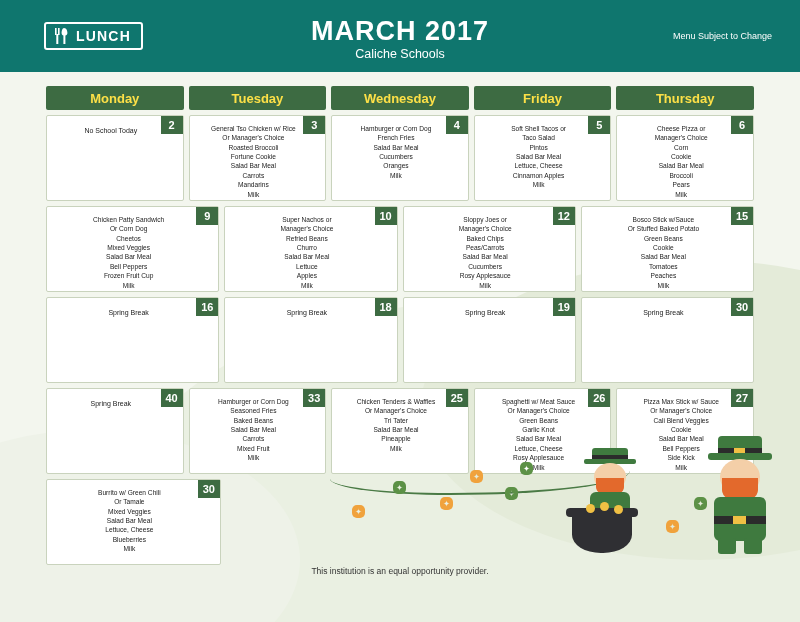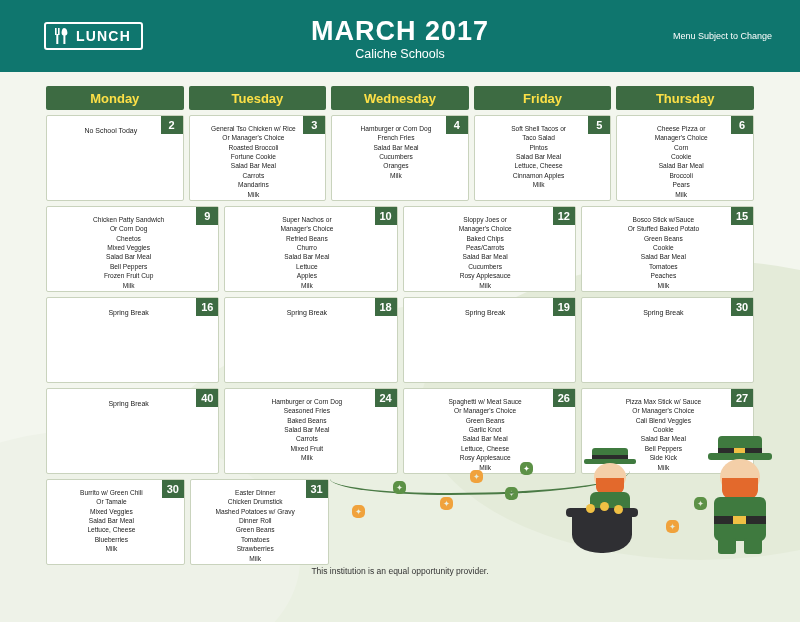--- a/index.html
+++ b/index.html
@@ -357,28 +357,39 @@
           </div>
         </div>
         <div class="week">
           <div class="cell">
             <div class="daynum">40</div>
             <div class="menu break">
               <span class="line">Spring Break</span>
             </div>
           </div>
           <div class="cell">
-            <div class="daynum">24</div>
+            <div class="daynum">33</div>
             <div class="menu">
               <span class="line">Hamburger or Corn Dog</span>
               <span class="line">Seasoned Fries</span>
               <span class="line">Baked Beans</span>
               <span class="line">Salad Bar Meal</span>
               <span class="line">Carrots</span>
               <span class="line">Mixed Fruit</span>
+              <span class="line">Milk</span>
+            </div>
+          </div>
+          <div class="cell">
+            <div class="daynum">25</div>
+            <div class="menu">
+              <span class="line">Chicken Tenders &amp; Waffles</span>
+              <span class="line">Or Manager's Choice</span>
+              <span class="line">Tri Tater</span>
+              <span class="line">Salad Bar Meal</span>
+              <span class="line">Pineapple</span>
               <span class="line">Milk</span>
             </div>
           </div>
           <div class="cell">
             <div class="daynum">26</div>
             <div class="menu">
               <span class="line">Spaghetti w/ Meat Sauce</span>
               <span class="line">Or Manager's Choice</span>
               <span class="line">Green Beans</span>
               <span class="line">Garlic Knot</span>
@@ -405,33 +416,20 @@
         <div class="week">
           <div class="cell">
             <div class="daynum">30</div>
             <div class="menu">
               <span class="line">Burrito w/ Green Chili</span>
               <span class="line">Or Tamale</span>
               <span class="line">Mixed Veggies</span>
               <span class="line">Salad Bar Meal</span>
               <span class="line">Lettuce, Cheese</span>
               <span class="line">Blueberries</span>
-              <span class="line">Milk</span>
-            </div>
-          </div>
-          <div class="cell">
-            <div class="daynum">31</div>
-            <div class="menu">
-              <span class="line">Easter Dinner</span>
-              <span class="line">Chicken Drumstick</span>
-              <span class="line">Mashed Potatoes w/ Gravy</span>
-              <span class="line">Dinner Roll</span>
-              <span class="line">Green Beans</span>
-              <span class="line">Tomatoes</span>
-              <span class="line">Strawberries</span>
               <span class="line">Milk</span>
             </div>
           </div>
           <div class="cell empty"></div>
           <div class="cell empty"></div>
           <div class="cell empty"></div>
         </div>
       </div>
   </div>
 

